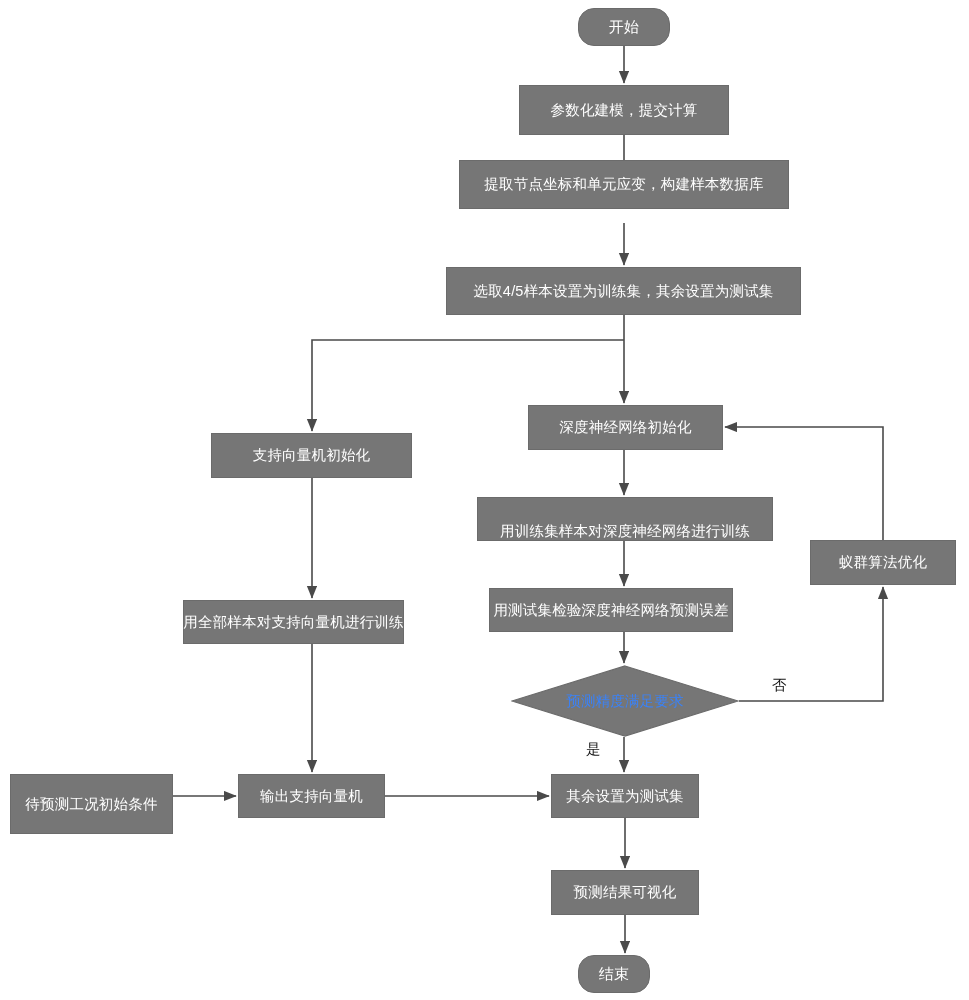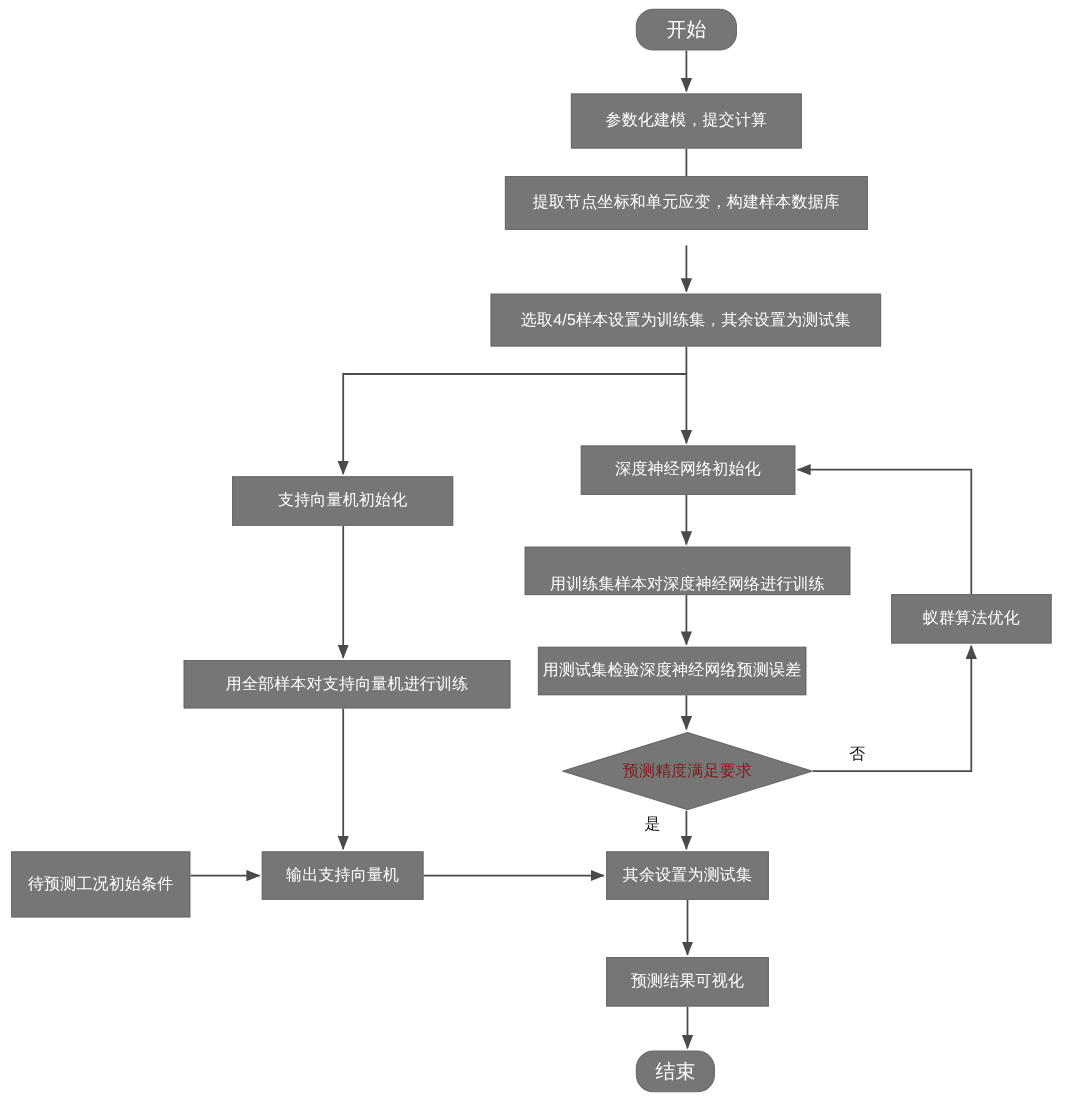--- a/index.html
+++ b/index.html
@@ -38,36 +38,36 @@
     background: #767676;
     color: #ffffff;
     font-size: 14.5px;
     line-height: 1.15;
     letter-spacing: 0.2px;
     border: 1px solid #6b6b6b;
     white-space: nowrap;
   }
   .node.terminal {
     border-radius: 16px;
-    font-size: 18px;
+    font-size: 15px;
   }
   .node.diamond-wrap {
     background: transparent;
     border: none;
   }
   .diamond-shape {
     position: absolute;
     left: 0; top: 0;
     width: 100%;
     height: 100%;
   }
   .diamond-label {
     position: relative;
     z-index: 2;
-    color: #7f1d1d;
+    color: #3b82f6;
     font-size: 14.5px;
   }
   .edge-label {
     position: absolute;
     font-size: 14.5px;
     color: #111;
     background: transparent;
   }
 </style>
 </head>
@@ -127,21 +127,21 @@
   </div>
 
   <div class="node" style="left:477px; top:497px; width:296px; height:44px;align-items:flex-end;">
     <span>用训练集样本对深度神经网络进行训练</span>
   </div>
 
   <div class="node" style="left:477px; top:588px; width:244px; height:44px;margin-left:12px;">
     <span>用测试集检验深度神经网络预测误差</span>
   </div>
 
-  <div class="node" style="left:167px; top:600px; width:297px; height:44px;">
+  <div class="node" style="left:183px; top:600px; width:221px; height:44px;">
     <span>用全部样本对支持向量机进行训练</span>
   </div>
 
   <div class="node" style="left:810px; top:540px; width:146px; height:45px;">
     <span>蚁群算法优化</span>
   </div>
 
   <div class="node diamond-wrap" style="left:511px; top:665px; width:228px; height:72px;">
     <svg class="diamond-shape" viewBox="0 0 228 72" preserveAspectRatio="none">
       <polygon points="114,1 227,36 114,71 1,36" fill="#767676" stroke="#6b6b6b" stroke-width="1.2"></polygon>

